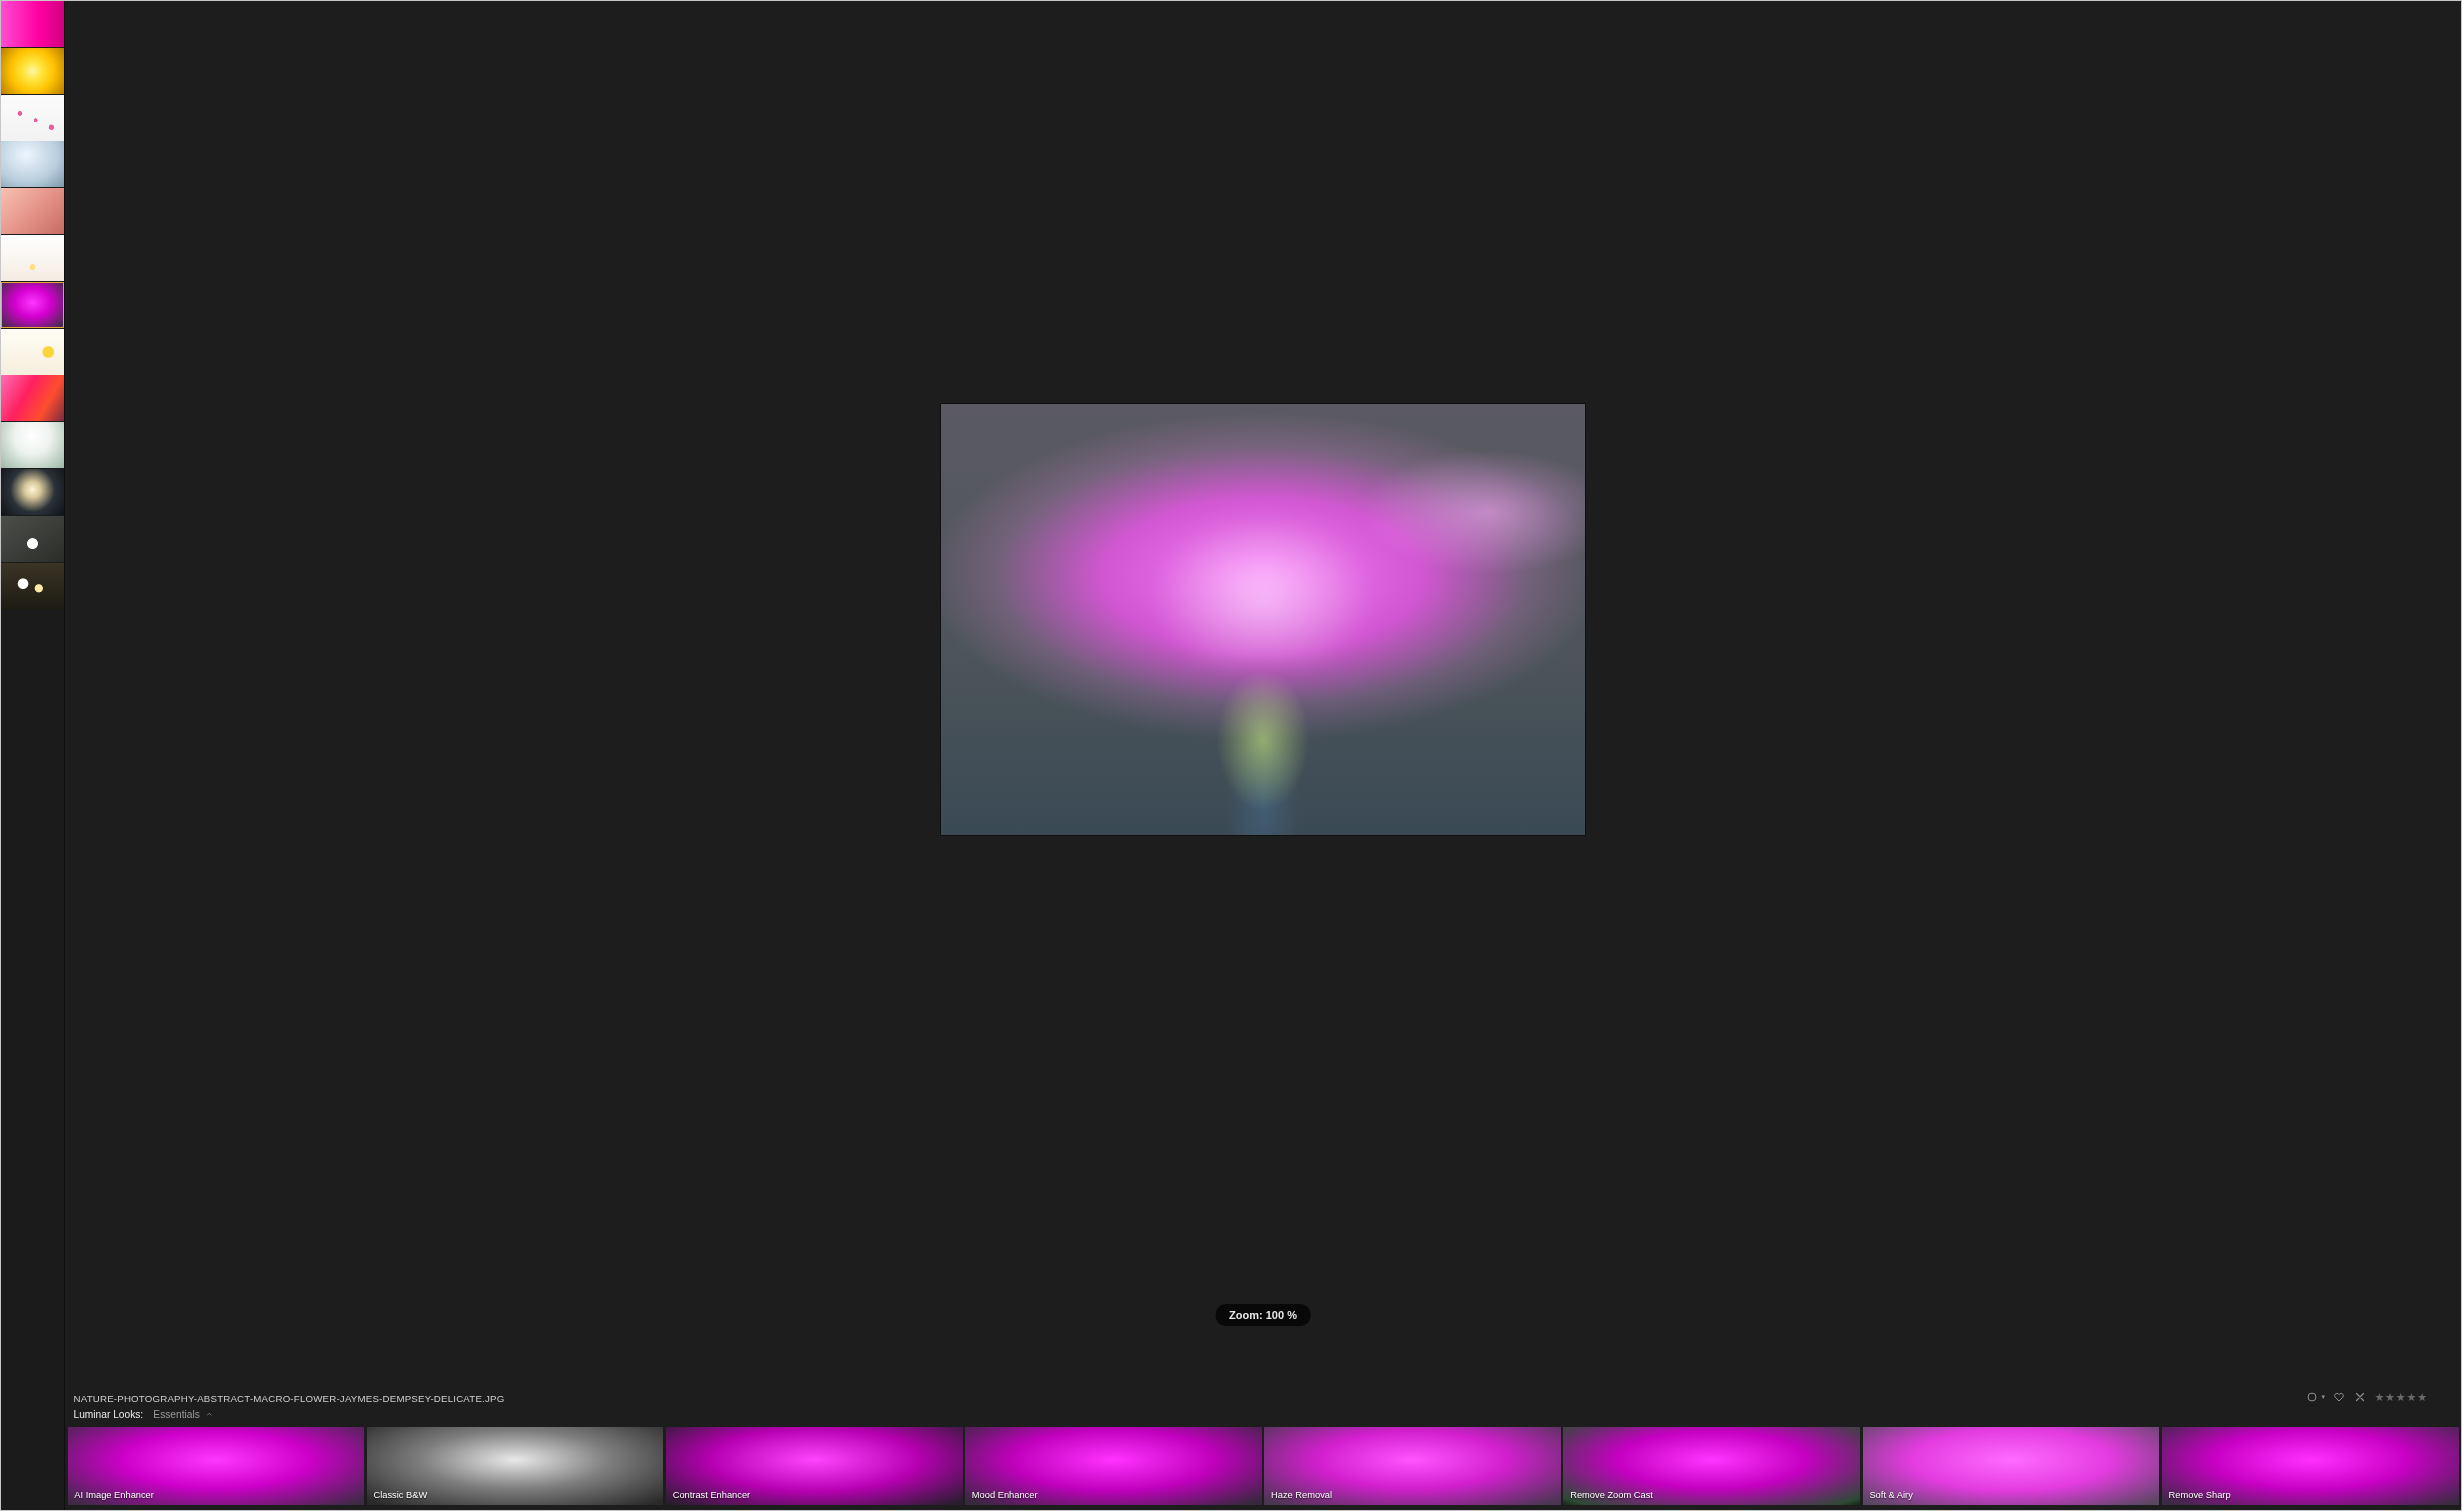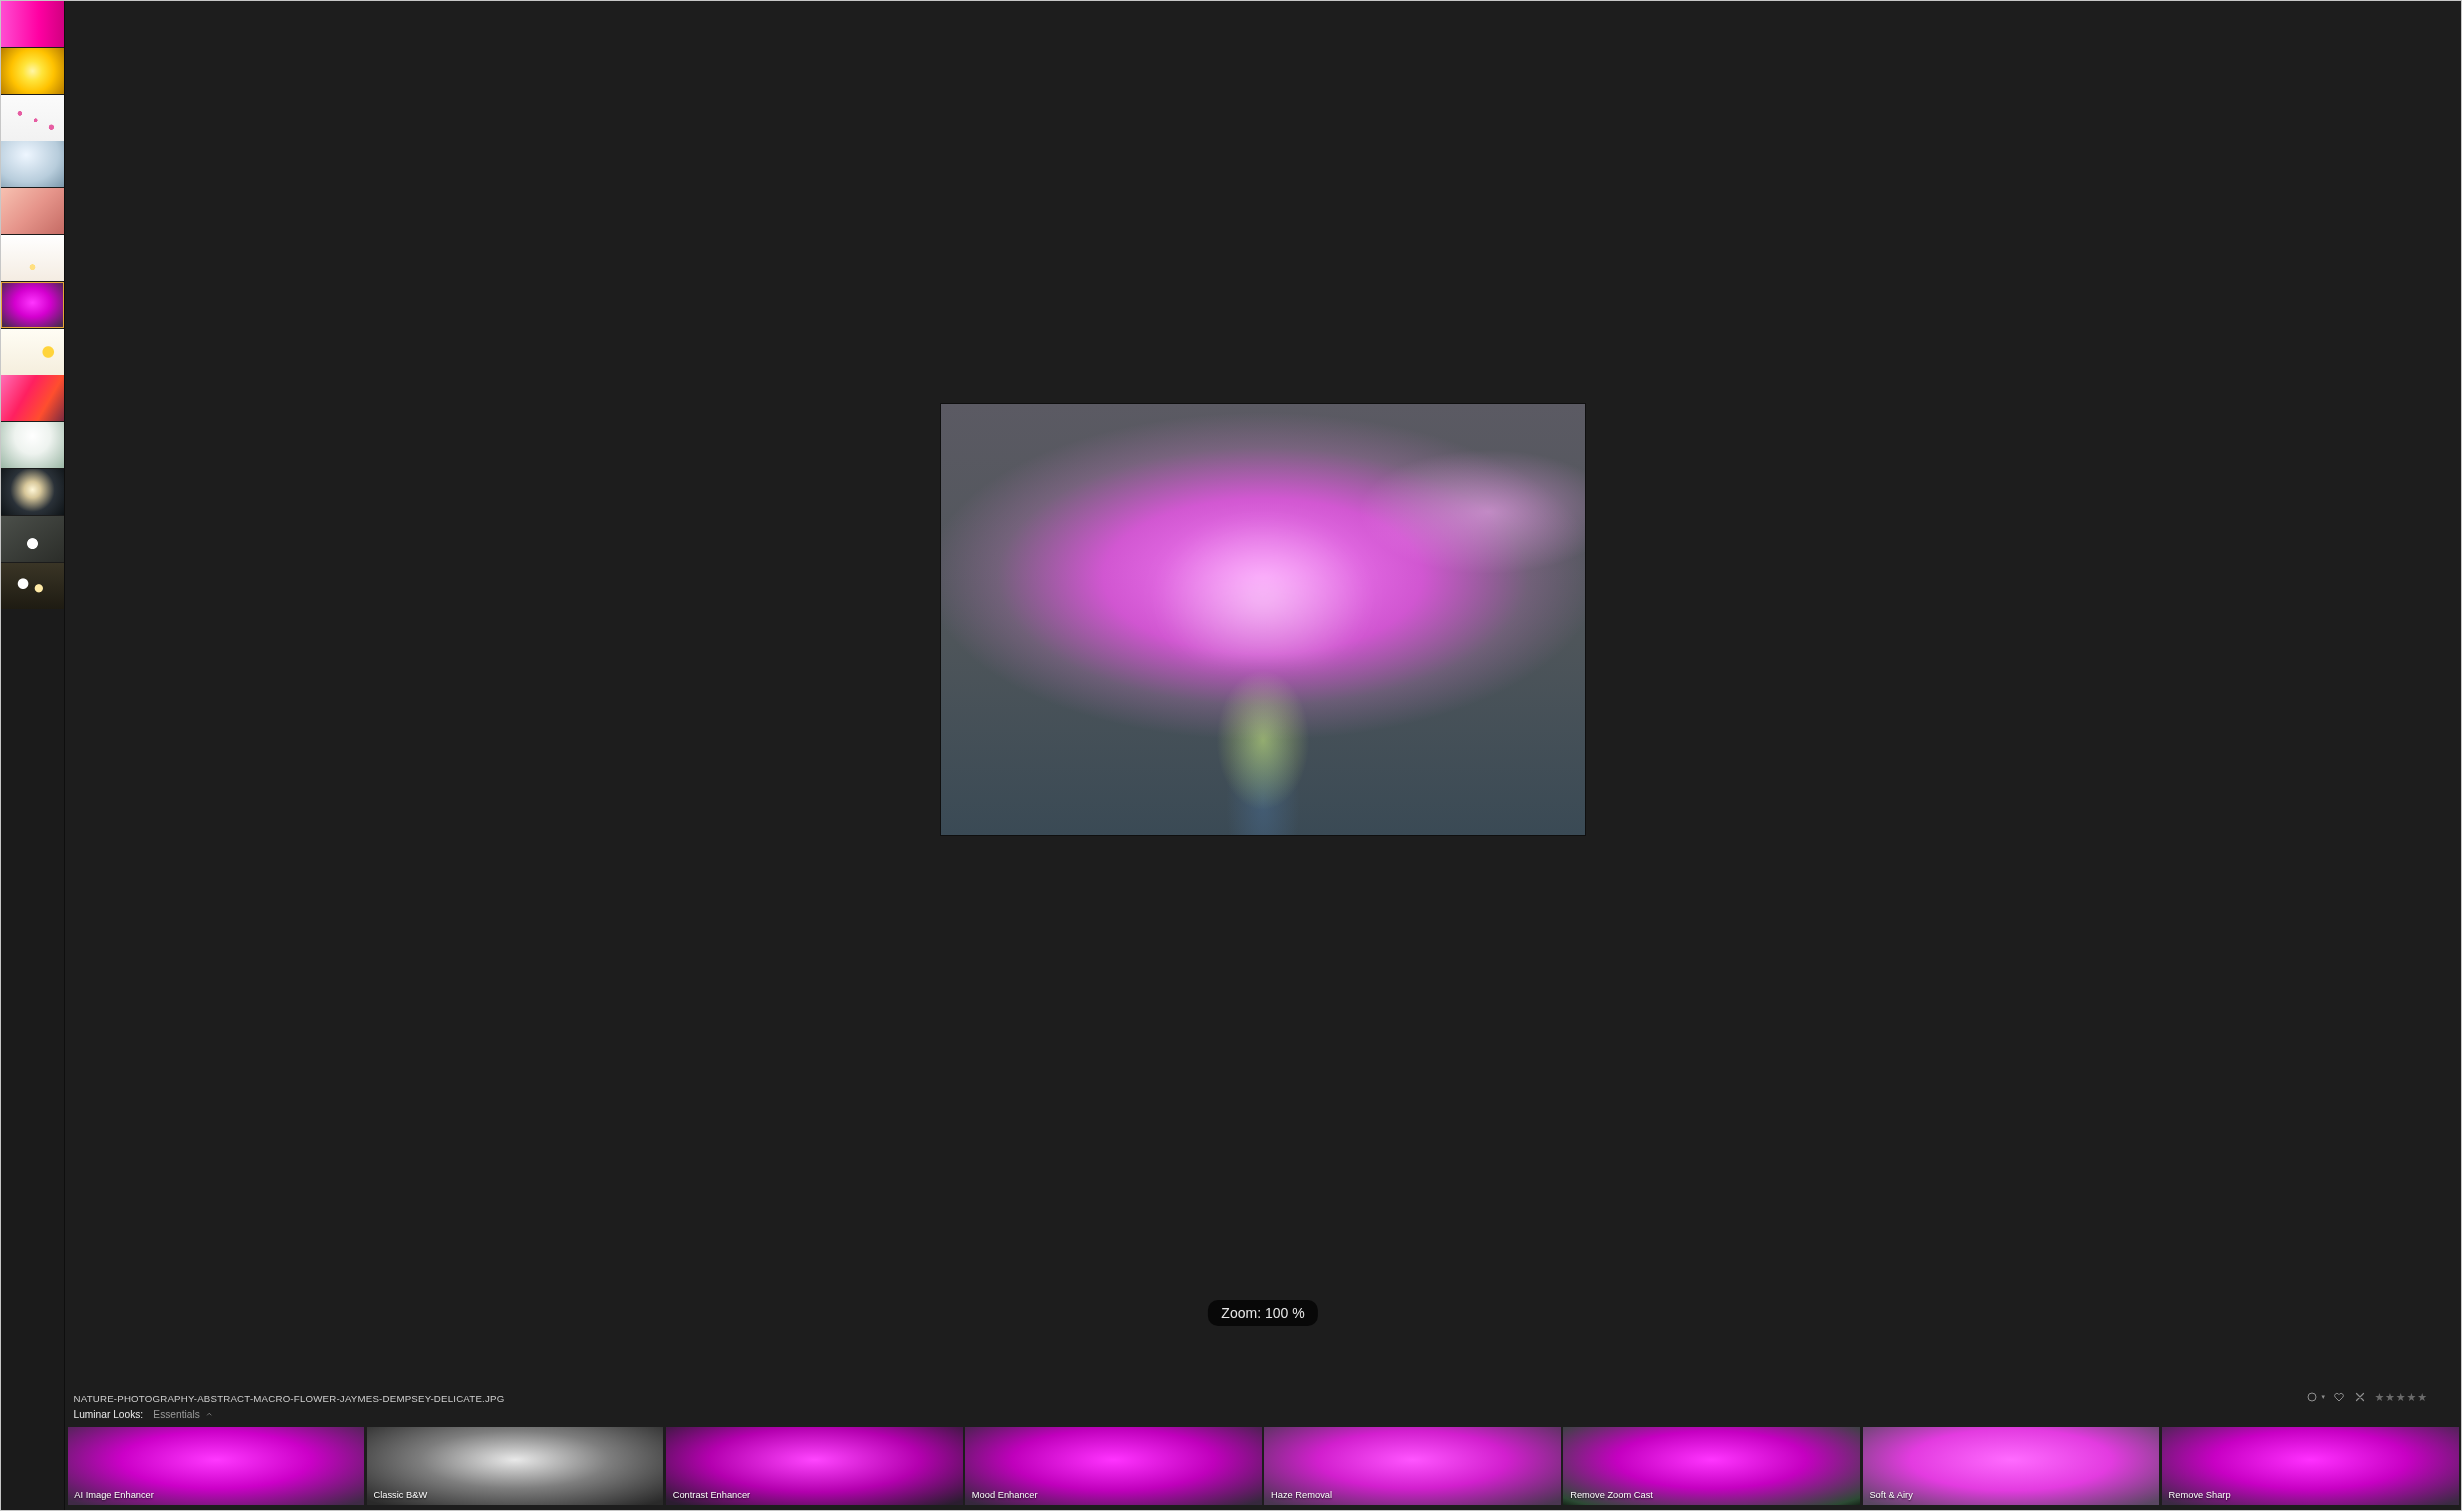--- a/index.html
+++ b/index.html
@@ -109,22 +109,23 @@
   }
 
   .zoom-badge {
     position: absolute;
     left: 50%;
     transform: translateX(-50%);
     bottom: 13.5px;
     background: rgba(0,0,0,0.72);
     border-radius: 10px;
     padding: 5.1px 13.5px;
-    font-size: 14px;
+    font-size: 11px;
     color: #e8e8e8;
+    font-weight: bold;
   }
 
   
   .infobar {
     flex: 0 0 auto;
     display: flex;
     align-items: center;
     padding: 5.1px 8.5px 1.7px 8.5px;
     font-size: 9.7px;
     color: #cfcfcf;

